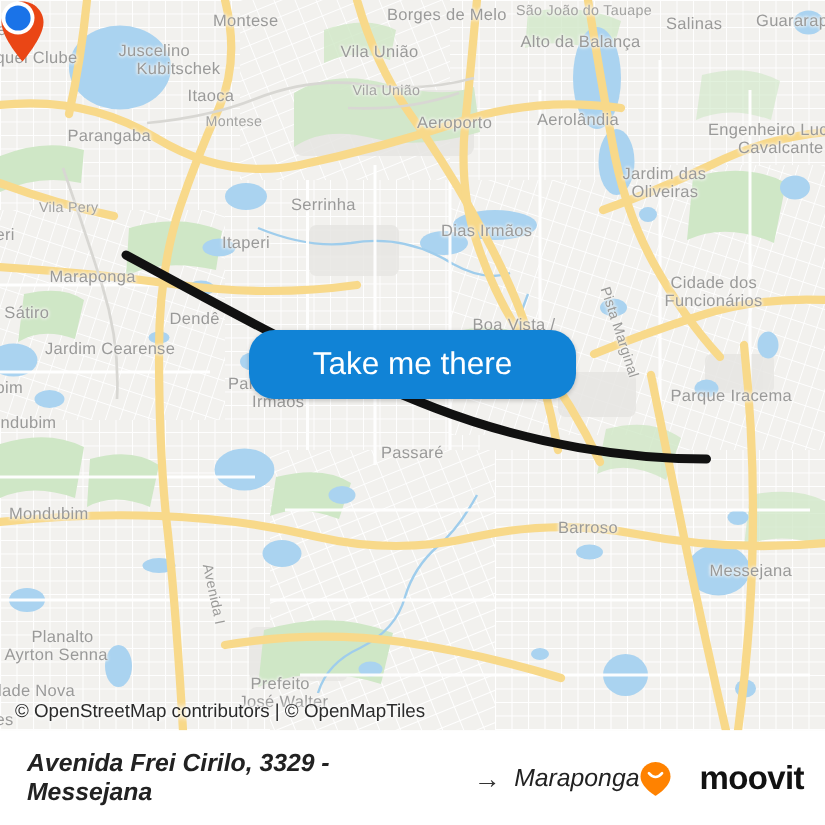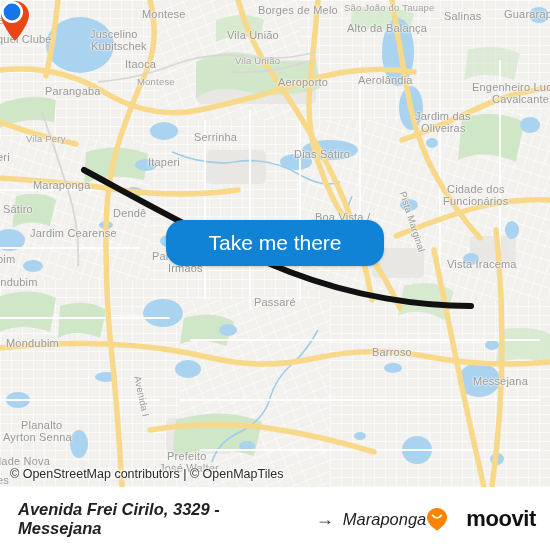--- a/index.html
+++ b/index.html
@@ -207,21 +207,21 @@
         <path d="M232 72 q40 2 74 -10"></path>
       </g>
 
       <path d="M84 170 C 140 200, 215 243, 290 272 C 355 297, 420 306, 471 306" stroke="#111111" stroke-width="6" fill="none" stroke-linecap="round"></path>
     </svg>
 
     <div id="labels">
         <div class="maplabel " style="left: -2px; top: 14px;">e</div>
         <div class="maplabel " style="left: -3px; top: 33px;">quei Clube</div>
         <div class="maplabel " style="left: 142px; top: 8px;">Montese</div>
-        <div class="maplabel " style="left: 90px; top: 28px;">Juscelino</div>
+        <div class="maplabel " style="left: 79px; top: 28px;">Juscelino</div>
         <div class="maplabel " style="left: 91px; top: 40px;">Kubitschek</div>
         <div class="maplabel " style="left: 125px; top: 58px;">Itaoca</div>
         <div class="maplabel sm" style="left: 137px; top: 76px;">Montese</div>
         <div class="maplabel " style="left: 45px; top: 85px;">Parangaba</div>
         <div class="maplabel sm" style="left: 26px; top: 133px;">Vila Pery</div>
         <div class="maplabel " style="left: -3px; top: 151px;">eri</div>
         <div class="maplabel " style="left: 33px; top: 179px;">Maraponga</div>
         <div class="maplabel " style="left: -3px; top: 203px;">l Sátiro</div>
         <div class="maplabel " style="left: 30px; top: 227px; text-align: right;">Jardim Cearense</div>
         <div class="maplabel " style="left: -3px; top: 253px;">bim</div>
@@ -243,28 +243,28 @@
         <div class="maplabel sm" style="left: 344px; top: 2px;">São João do Tauape</div>
         <div class="maplabel " style="left: 227px; top: 29px;">Vila União</div>
         <div class="maplabel sm" style="left: 235px; top: 55px;">Vila União</div>
         <div class="maplabel " style="left: 347px; top: 22px;">Alto da Balança</div>
         <div class="maplabel " style="left: 444px; top: 10px;">Salinas</div>
         <div class="maplabel " style="left: 504px; top: 8px;">Guararap</div>
         <div class="maplabel " style="left: 278px; top: 76px;">Aeroporto</div>
         <div class="maplabel " style="left: 358px; top: 74px;">Aerolândia</div>
         <div class="maplabel " style="left: 472px; top: 81px;">Engenheiro Luc</div>
         <div class="maplabel " style="left: 492px; top: 93px;">Cavalcante</div>
-        <div class="maplabel " style="left: 294px; top: 148px;">Dias Sátiro</div>
+        <div class="maplabel " style="left: 294px; top: 148px;">Dias Irmãos</div>
         <div class="maplabel " style="left: 415px; top: 110px;">Jardim das</div>
         <div class="maplabel " style="left: 421px; top: 122px;">Oliveiras</div>
         <div class="maplabel " style="left: 447px; top: 183px;">Cidade dos</div>
         <div class="maplabel " style="left: 443px; top: 195px;">Funcionários</div>
         <div class="maplabel " style="left: 315px; top: 211px;">Boa Vista /</div>
         <div class="maplabel rd" style="left: 408px; top: 190px; transform: rotate(72deg); transform-origin: left top;">Pista Marginal</div>
-        <div class="maplabel " style="left: 447px; top: 258px;">Vista Iracema</div>
+        <div class="maplabel " style="left: 447px; top: 258px;">Parque Iracema</div>
         <div class="maplabel " style="left: 372px; top: 346px;">Barroso</div>
         <div class="maplabel " style="left: 473px; top: 375px;">Messejana</div>
         <div class="maplabel " style="left: -3px; top: 474px;">es</div>
       </div>
 
     <svg id="pin" viewBox="0 0 30 42">
       <path d="M15 1 C7.3 1 1 7.3 1 15 c0 10 14 26 14 26 s14 -16 14 -26 C29 7.3 22.7 1 15 1 z" fill="#ea4615"></path>
       <circle cx="15" cy="14.5" r="5.2" fill="#ffffff"></circle>
     </svg>
 

